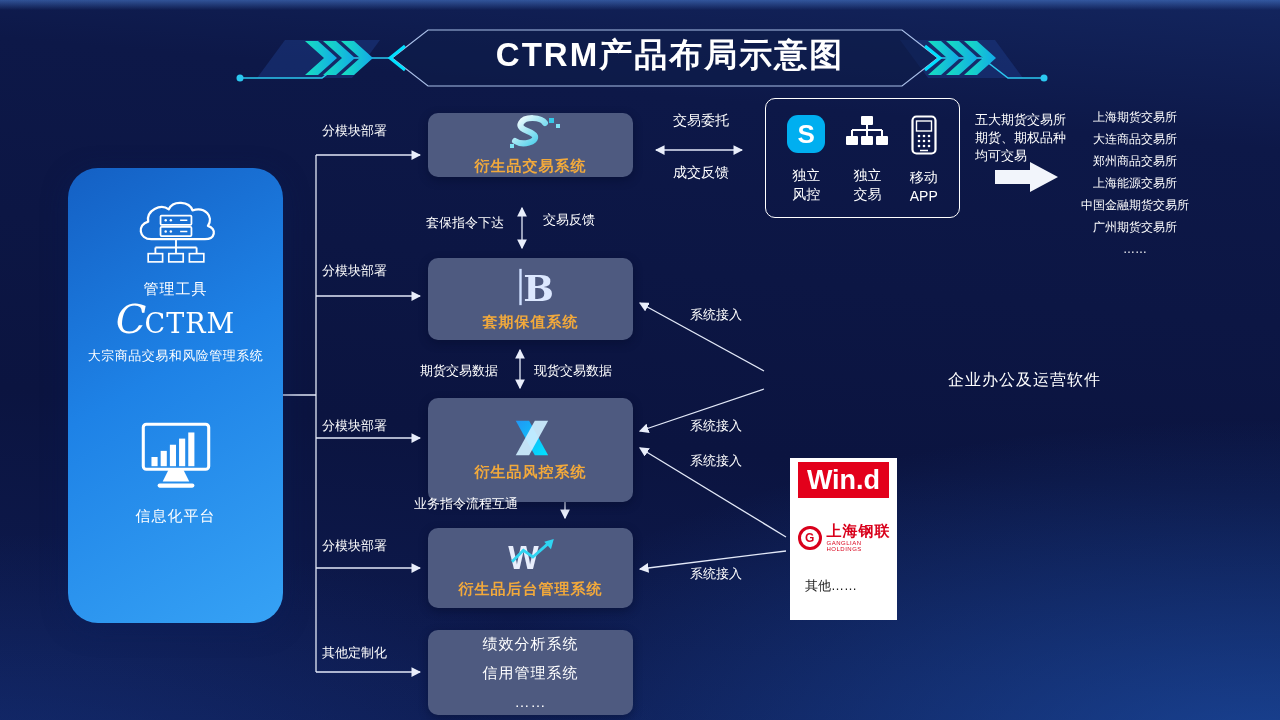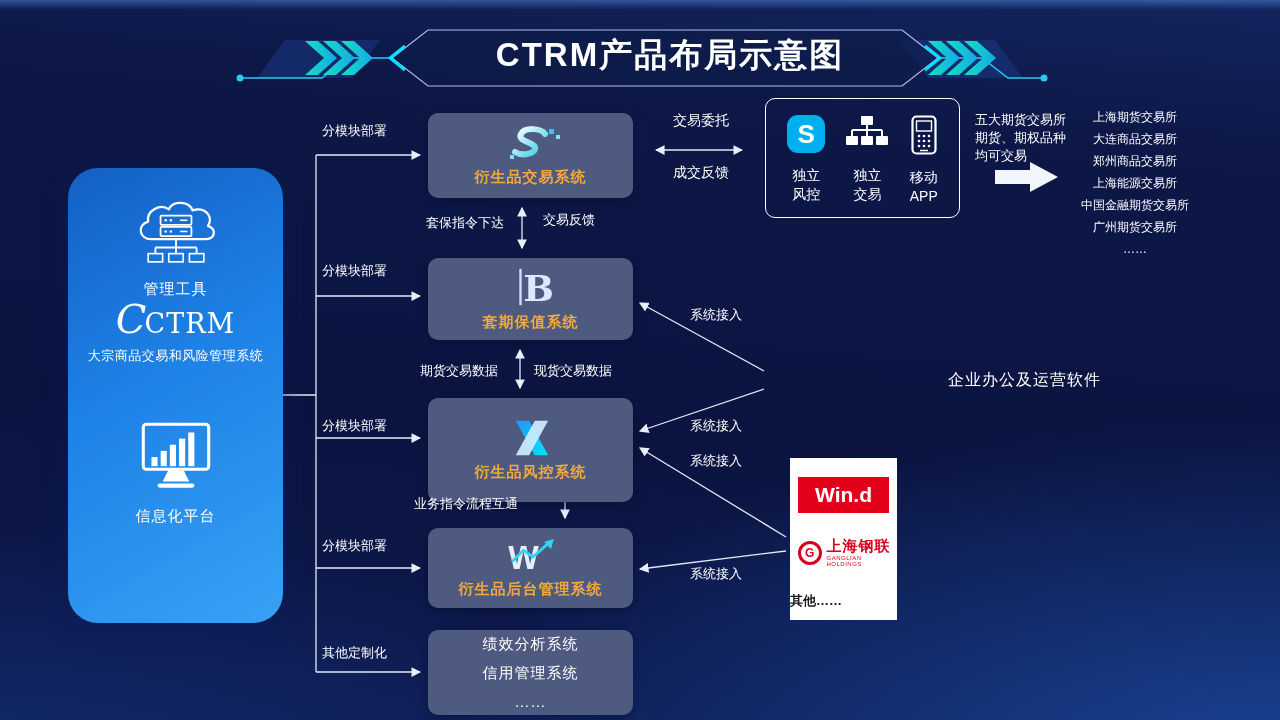--- a/index.html
+++ b/index.html
@@ -47,29 +47,29 @@
   .exlist{position:absolute;left:1064px;top:106px;width:142px;z-index:3;text-align:center;
     font-size:12px;line-height:22px;}
   
   .erpbox{position:absolute;left:768px;top:322px;width:164px;height:113px;z-index:2;
     border:1.6px dashed #fff;border-radius:8px;box-sizing:border-box;padding:8px 0 0 20px;}
   .erpit{color:#fff;font-size:16px;line-height:25px;}
   .erpit::before{content:"•";margin-right:12px;}
   .caption{position:absolute;left:948px;top:370px;z-index:3;font-size:16px;letter-spacing:1px;}
   
   .vendor{position:absolute;left:790px;top:458px;width:107px;height:162px;z-index:2;background:#fff;}
-  .wind{margin:19px auto 0;width:91px;height:36px;background:#e3001b;color:#fff;display:flex;
-    align-items:center;justify-content:center;font-size:21px;font-weight:bold;}
+  .wind{margin:4px auto 0;width:91px;height:36px;background:#e3001b;color:#fff;display:flex;
+    align-items:center;justify-content:center;font-size:27px;font-weight:bold;}
   .gl{display:flex;align-items:center;gap:5px;margin:25px 0 0 8px;}
   .glicon{width:24px;height:24px;border:3.5px solid #d9001b;border-radius:50%;box-sizing:border-box;
     display:flex;align-items:center;justify-content:center;color:#d9001b;font-weight:bold;font-size:12px;}
   .gltxt{display:flex;flex-direction:column;line-height:1.1;}
   .gln{color:#d9001b;font-weight:bold;font-size:15px;letter-spacing:1px;}
   .gls{color:#d9001b;font-size:6px;letter-spacing:.5px;}
-  .vother{color:#1a1a1a;font-size:13px;margin:24px 0 0 0;font-weight:bold;}
+  .vother{color:#1a1a1a;font-size:13px;margin:24px 0 0 15px;}
   .f14{font-size:14px;}
 </style>
 </head>
 <body>
 
 <div class="stage">
 
   <svg class="wires" width="1280" height="720" viewBox="0 0 1280 720">
     <defs>
       <marker id="arw" viewBox="0 0 8 8" refX="7" refY="4" markerWidth="7.5" markerHeight="7.5" orient="auto-start-reverse">
@@ -150,21 +150,21 @@
       <rect x="30" y="28" width="6" height="15" fill="#fff"></rect>
       <rect x="39" y="22" width="6" height="21" fill="#fff"></rect>
       <rect x="48" y="16" width="6" height="27" fill="#fff"></rect>
       <rect x="57" y="10" width="6" height="33" fill="#fff"></rect>
       <polygon points="38,46 52,46 58,58 32,58" fill="#fff"></polygon>
       <rect x="27" y="60" width="36" height="4" rx="2" fill="#fff"></rect>
     </svg>
     <div class="lbl2">信息化平台</div>
   </div>
 
-  <div class="module" style="top:113px;height:85px;">
+  <div class="module" style="top:113px;height:64px;">
     <svg width="64" height="38" viewBox="0 0 64 38">
       <defs>
           <linearGradient id="gS" x1="0" y1="0" x2="1" y2="1">
         <stop offset="0" stop-color="#ffffff"></stop>
             <stop offset="1" stop-color="#35c9e8"></stop>
           </linearGradient>
         </defs>
       <path d="M46,9 C42,3 26,2 22,9 C18,16 34,17 36,22 C38,28 24,32 16,27" stroke="url(#gS)" stroke-width="6" fill="none" stroke-linecap="round"></path>
       <rect x="50" y="4" width="5" height="5" fill="#35c9e8"></rect>
       <rect x="57" y="10" width="4" height="4" fill="#7fe3f5"></rect>

